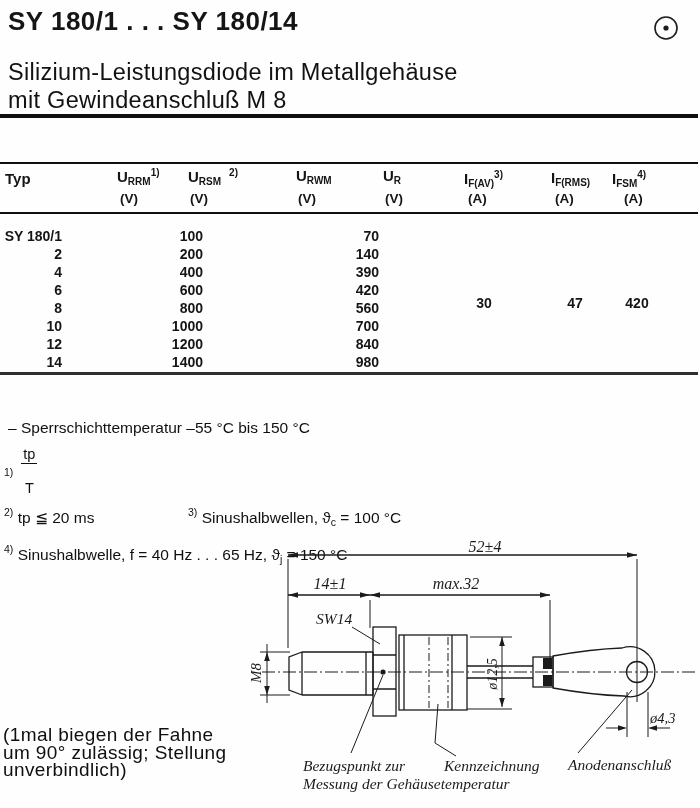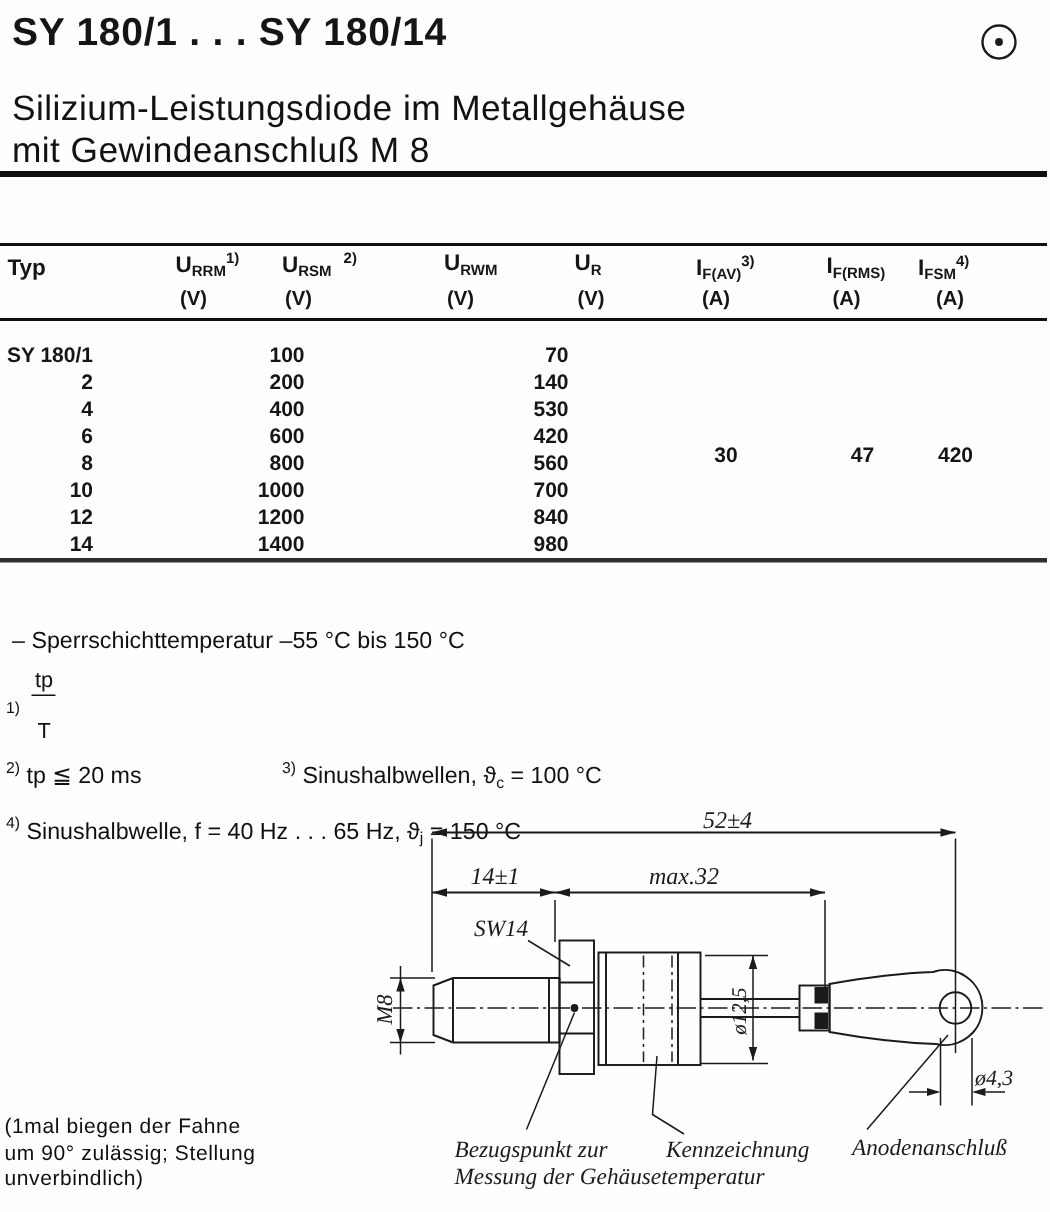--- a/index.html
+++ b/index.html
@@ -43,21 +43,21 @@
   .note sup{font-size:10.5px;vertical-align:7px;}
   .note sub{font-size:10.5px;vertical-align:-3px;}
   .fracline{display:flex;align-items:center;}
   .frac{display:inline-flex;flex-direction:column;align-items:center;margin:0 10px 0 8px;font-size:14.5px;line-height:15px;gap:17px;}
   .frac .num{border-bottom:1.6px solid #101010;padding:0 2px 1px 2px;}
 
   
   .draw-label{font-family:"Liberation Serif","DejaVu Serif",serif;font-style:italic;}
 
   
-  .footnote{left:3px;top:726px;font-size:14px;letter-spacing:.4px;line-height:17.5px;color:#0f0f0f;margin-top:16px;}
+  .footnote{left:3px;top:726px;font-size:19px;letter-spacing:.4px;line-height:17.5px;color:#0f0f0f;}
 </style>
 </head>
 <body>
 
 <div class="page">
 
   <div class="abs title">SY 180/1 . . . SY 180/14</div>
   <svg class="abs corner-icon" width="36" height="36">
     <circle cx="18" cy="17" r="11" fill="none" stroke="#1b1b1b" stroke-width="1.6"></circle>
     <circle cx="18" cy="17" r="2.6" fill="#1b1b1b"></circle>
@@ -99,21 +99,21 @@
       <span class="c-v2">70</span>
     </div>
   <div class="abs trow" style="top:246px;">
       <span class="c-typ">2</span>
       <span class="c-v1">200</span>
       <span class="c-v2">140</span>
     </div>
   <div class="abs trow" style="top:264px;">
       <span class="c-typ">4</span>
       <span class="c-v1">400</span>
-      <span class="c-v2">530</span>
+      <span class="c-v2">390</span>
     </div>
   <div class="abs trow" style="top:282px;">
       <span class="c-typ">6</span>
       <span class="c-v1">600</span>
       <span class="c-v2">420</span>
     </div>
   <div class="abs trow" style="top:300px;">
       <span class="c-typ">8</span>
       <span class="c-v1">800</span>
       <span class="c-v2">560</span>

